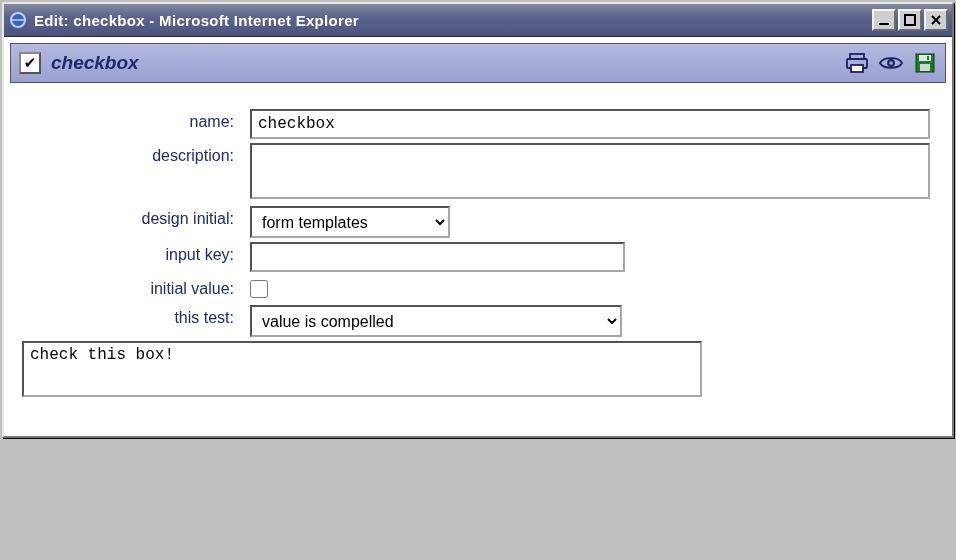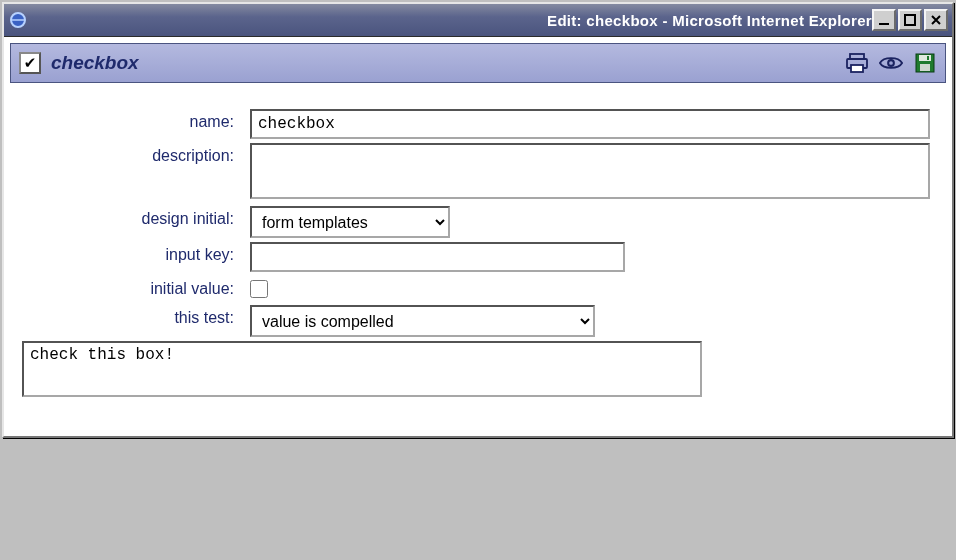--- a/index.html
+++ b/index.html
@@ -22,21 +22,20 @@
   }
   
   .titlebar {
     display: flex;
     align-items: center;
     height: 30px;
     background: linear-gradient(#848aa0, #5b648c 40%, #4a547e);
     color: #fff;
     padding: 16px 4px;
     border-bottom: 1px solid #2b2b2b;
-    text-align: right;
   }
   .titlebar .app-icon {
     width: 20px; height: 20px;
     margin-right: 6px;
     font-size: 16px;
     display: flex; align-items: center; justify-content: center;
     color: #cfe2ff;
   }
   .titlebar .title-text {
     flex: 1;
@@ -120,21 +119,21 @@
   .txt.full { width: 680px; height: 30px; }
   .txt.mid  { width: 375px; height: 30px; }
   .ta.full  { width: 680px; height: 56px; resize: none; }
   .sel {
     height: 32px;
     padding: 2px 2px 2px 6px;
     font-family: Tahoma, Arial, sans-serif;
     font-size: 16px;
   }
   .sel.small { width: 200px; }
-  .sel.mid   { width: 345px; }
+  .sel.mid   { width: 372px; }
   .chkbox {
     width: 18px; height: 18px;
     margin-top: 4px;
   }
 </style>
 </head>
 <body>
 
 <div class="window">
 

